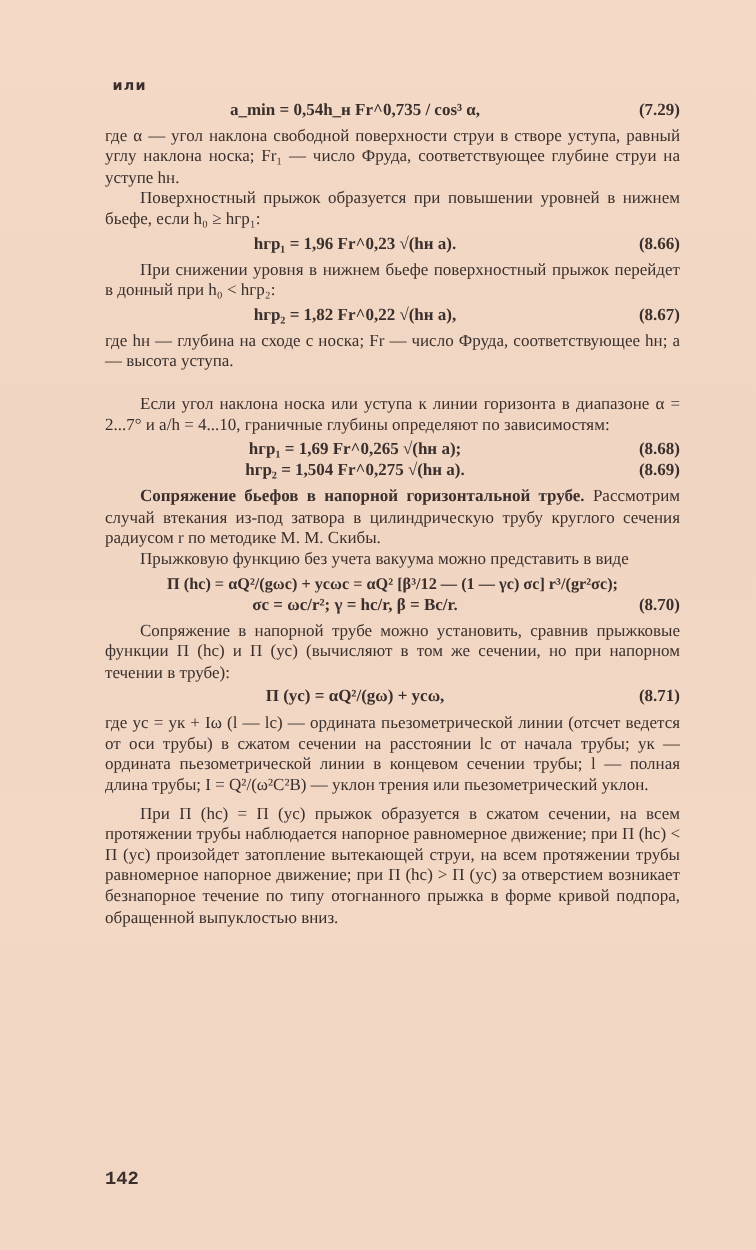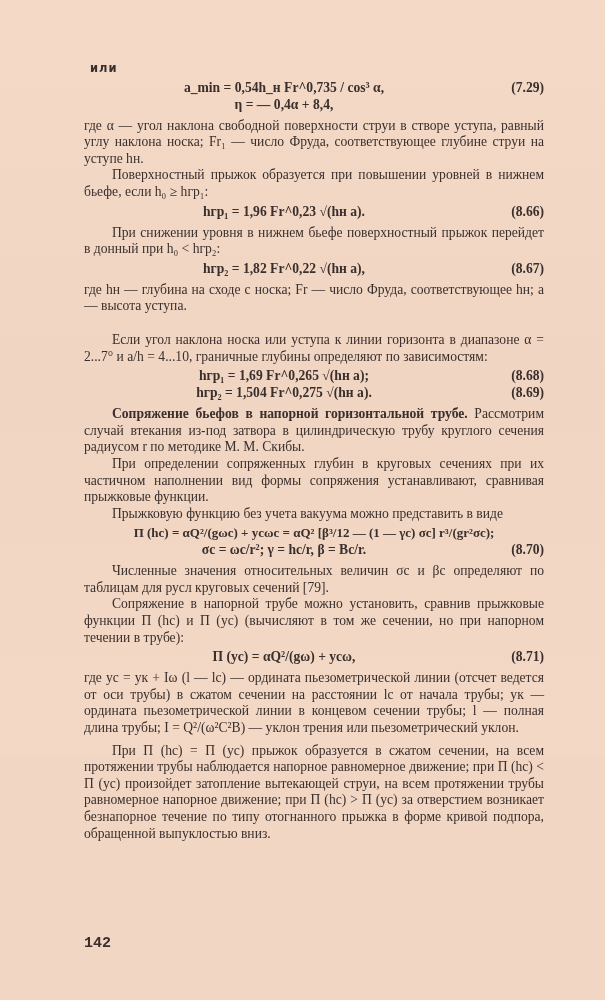--- a/index.html
+++ b/index.html
@@ -30,23 +30,20 @@
 <div class="page">
   <div class="content">
 
     <div class="lead">или</div>
 
     <div class="eqblock">
       <div class="eq">
           <span class="f">a_min = 0,54h_н Fr^0,735 / cos³ α,</span>
           <span class="n">(7.29)</span>
         </div>
-      <div class="eq">
-          <span class="f">η = — 0,4α + 8,4,</span>
-        </div>
     </div>
 
     <p>где α — угол наклона свободной поверхности струи в створе уступа, равный углу наклона носка; Fr₁ — число Фруда, соответствующее глубине струи на уступе hн.</p>
     <p class="indent">Поверхностный прыжок образуется при повышении уровней в нижнем бьефе, если h₀ ≥ hгр₁:</p>
 
     <div class="eqblock">
       <div class="eq">
           <span class="f">hгр₁ = 1,96 Fr^0,23 √(hн a).</span>
           <span class="n">(8.66)</span>
         </div>
@@ -69,34 +66,32 @@
           <span class="f">hгр₁ = 1,69 Fr^0,265 √(hн a);</span>
           <span class="n">(8.68)</span>
         </div>
       <div class="eq">
           <span class="f">hгр₂ = 1,504 Fr^0,275 √(hн a).</span>
           <span class="n">(8.69)</span>
         </div>
     </div>
 
     <p class="indent"><span class="runin">Сопряжение бьефов в напорной горизонтальной трубе.</span> <span>Рассмотрим случай втекания из-под затвора в цилиндрическую трубу круглого сечения радиусом r по методике М. М. Скибы.</span></p>
-    <p class="indent">При определении сопряженных глубин в круговых сечениях при их частичном наполнении вид формы сопряжения устанавливают, сравнивая прыжковые функции.</p>
     <p class="indent">Прыжковую функцию без учета вакуума можно представить в виде</p>
 
     <div class="eqblock">
       <div class="eq">
           <span class="f" style="right:0;font-size:13px">П (hc) = αQ²/(gωc) + ycωc = αQ² [β³/12 — (1 — γc) σc] r³/(gr²σc);</span>
         </div>
       <div class="eq">
           <span class="f">σc = ωc/r²; γ = hc/r, β = Bc/r.</span>
           <span class="n">(8.70)</span>
         </div>
     </div>
 
-    <p class="indent">Численные значения относительных величин σc и βc определяют по таблицам для русл круговых сечений [79].</p>
     <p class="indent">Сопряжение в напорной трубе можно установить, сравнив прыжковые функции П (hc) и П (yc) (вычисляют в том же сечении, но при напорном течении в трубе):</p>
 
     <div class="eqblock">
       <div class="eq">
           <span class="f">П (yc) = αQ²/(gω) + ycω,</span>
           <span class="n">(8.71)</span>
         </div>
     </div>
 
     <p>где yc = yк + Iω (l — lc) — ордината пьезометрической линии (отсчет ведется от оси трубы) в сжатом сечении на расстоянии lc от начала трубы; yк — ордината пьезометрической линии в концевом сечении трубы; l — полная длина трубы; I = Q²/(ω²C²B) — уклон трения или пьезометрический уклон.</p>

